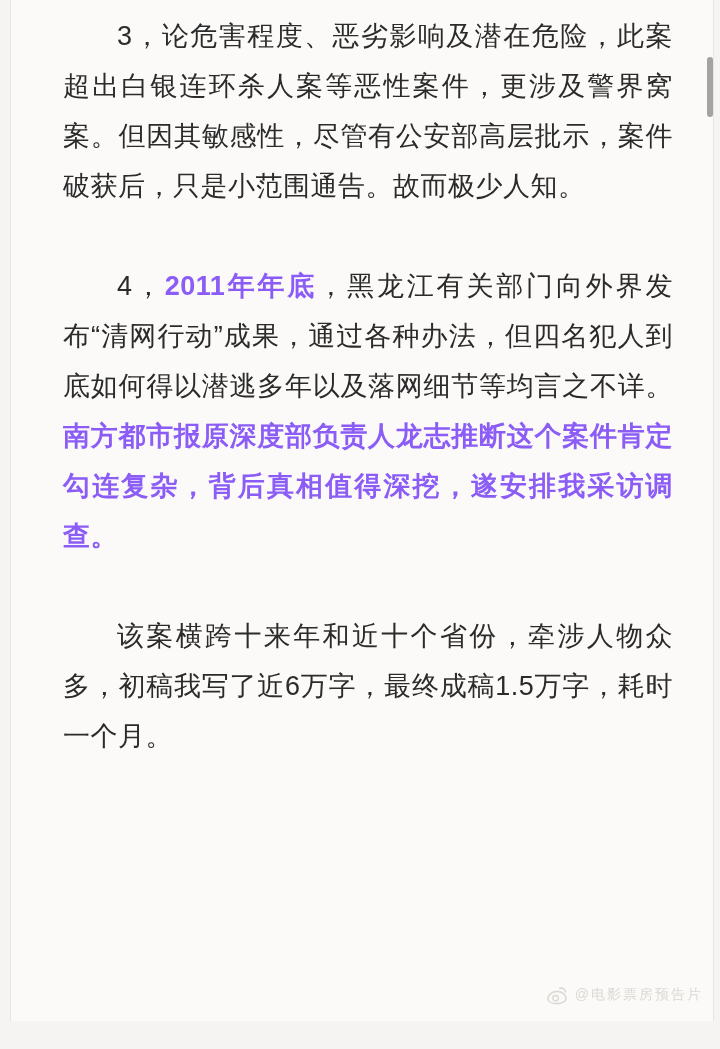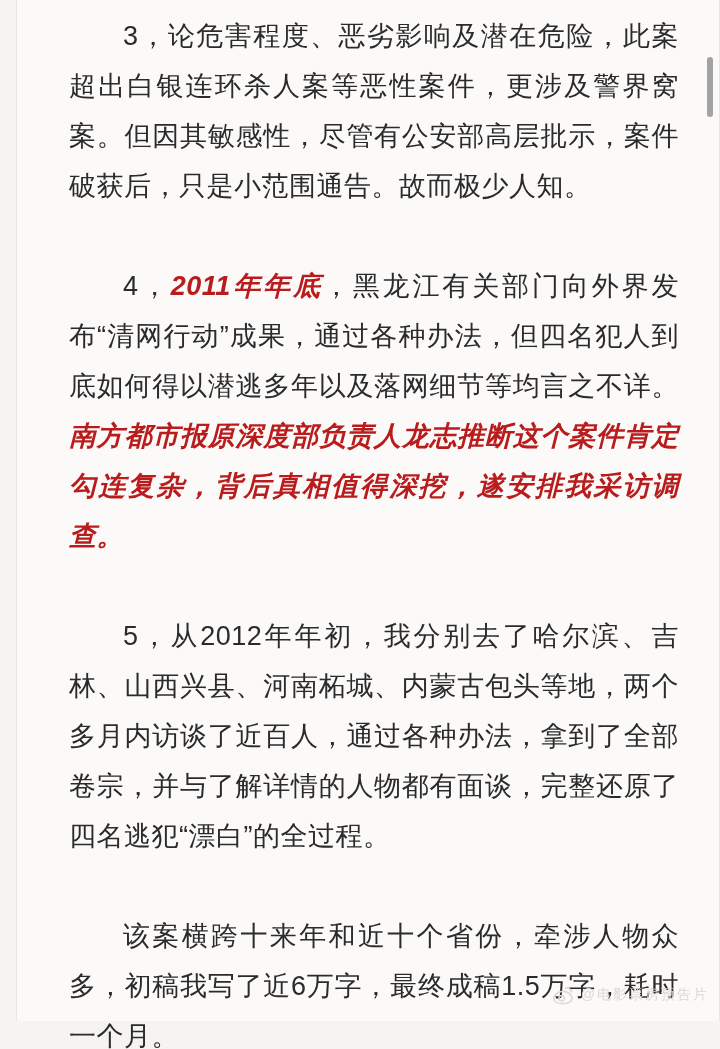--- a/index.html
+++ b/index.html
@@ -9,21 +9,21 @@
   body {
     position: relative;
     width: 720px;
     height: 1049px;
     overflow: hidden;
     background: var(--outer-bg, #f5f4f2);
     font-family: "Liberation Sans", sans-serif;
   }
   .page {
     position: absolute;
-    left: 16px;
+    left: 10px;
     top: 0;
     width: 704px;
     height: 1021px;
     box-sizing: border-box;
     background: var(--page-bg, #fbfaf9);
     border-left: 1px solid var(--edge-line, #e8e5e2);
     border-right: 1px solid var(--edge-line, #e8e5e2);
   }
   .content {
     position: absolute;
@@ -38,22 +38,21 @@
   }
   .content p {
     margin: 0 0 50px 0;
     text-indent: 2em;
   }
   .content p:last-child {
     margin-bottom: 0;
   }
   .content .bold {
     font-weight: bold;
-    color: #b91c1c;
-    font-style: italic;
+    color: #8b5cf6;
   }
   .scrollbar-thumb {
     position: absolute;
     right: 7px;
     top: 57px;
     width: 6px;
     height: 60px;
     border-radius: 3px;
     background: var(--scrollbar, #a3a3a3);
   }
@@ -74,21 +73,20 @@
     align-items: center;
   }
 </style>
 </head>
 <body>
 
 <div class="page">
   <div class="content">
       <p><span>3，论危害程度、恶劣影响及潜在危险，此案超出白银连环杀人案等恶性案件，更涉及警界窝案。但因其敏感性，尽管有公安部高层批示，案件破获后，只是小范围通告。故而极少人知。</span></p>
       <p><span>4，</span><span class="bold">2011年年底</span><span>，黑龙江有关部门向外界发布“清网行动”成果，通过各种办法，但四名犯人到底如何得以潜逃多年以及落网细节等均言之不详。</span><span class="bold">南方都市报原深度部负责人龙志推断这个案件肯定勾连复杂，背后真相值得深挖，遂安排我采访调查。</span></p>
-      <p><span>5，从2012年年初，我分别去了哈尔滨、吉林、山西兴县、河南柘城、内蒙古包头等地，两个多月内访谈了近百人，通过各种办法，拿到了全部卷宗，并与了解详情的人物都有面谈，完整还原了四名逃犯“漂白”的全过程。</span></p>
       <p><span>该案横跨十来年和近十个省份，牵涉人物众多，初稿我写了近6万字，最终成稿1.5万字，耗时一个月。</span></p>
     </div>
 
   <div class="watermark">
     <span class="wm-icon">
       <svg width="22" height="20" viewBox="0 0 24 22" aria-hidden="true">
         <path d="M12 7 C6 7 2 11.5 2 15 C2 18.5 6.5 20.5 12 20.5 C17.5 20.5 22 18 22 14.5 C22 11 17.5 7 12 7 Z" fill="none" stroke="currentColor" stroke-width="1.8"></path>
         <circle cx="10.5" cy="14.5" r="3" fill="none" stroke="currentColor" stroke-width="1.5"></circle>
         <path d="M15 3.5 C17.5 2.5 20.5 4.5 21.5 7.5" fill="none" stroke="currentColor" stroke-width="1.8" stroke-linecap="round"></path>
       </svg>

